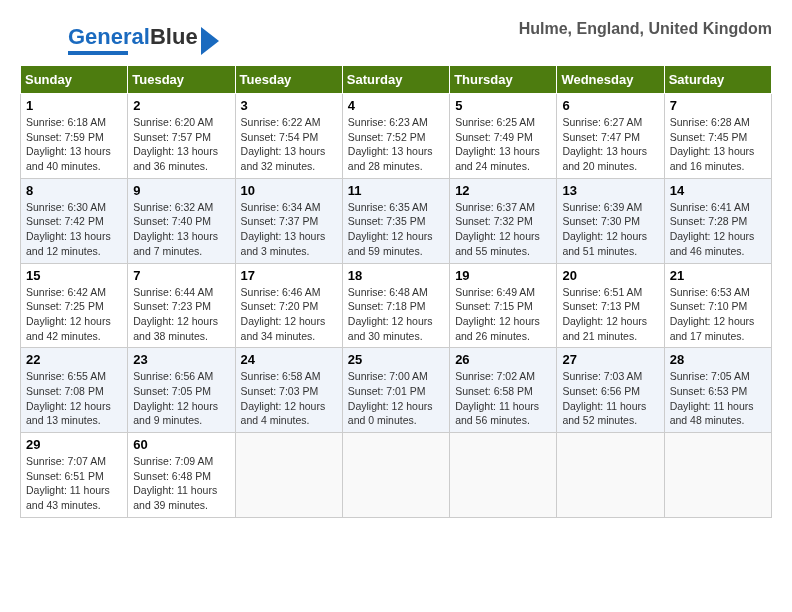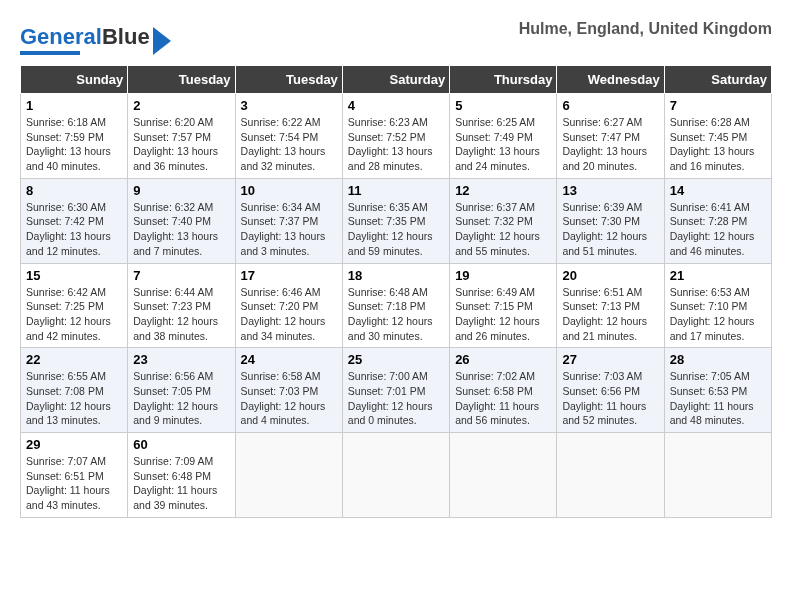--- a/index.html
+++ b/index.html
@@ -8,20 +8,21 @@
       background: #fff;
       width: 792px;
       min-height: 612px;
       padding: 20px;
     }
     .header {
       display: flex;
       justify-content: space-between;
       align-items: flex-start;
       margin-bottom: 10px;
+      margin-left: 48px;
     }
     .logo {
       display: flex;
       align-items: center;
       margin-top: 5px;
     }
     .logo-arrow {
       width: 0;
       height: 0;
       border-top: 14px solid transparent;
@@ -42,24 +43,24 @@
       font-size: 16px;
       color: #555;
       font-weight: bold;
     }
     .calendar {
       width: 100%;
       border-collapse: collapse;
       font-size: 11px;
     }
     .calendar th {
-      background-color: #404040;
+      background-color: #4d7c0f;
       color: #fff;
       padding: 6px 4px;
-      text-align: right;
+      text-align: left;
       font-size: 13px;
       font-weight: bold;
       border: 1px solid #fff;
     }
     .calendar td {
       vertical-align: top;
       padding: 4px 5px;
       border: 1px solid #ccc;
       width: calc(100%/7);
       height: 80px;

